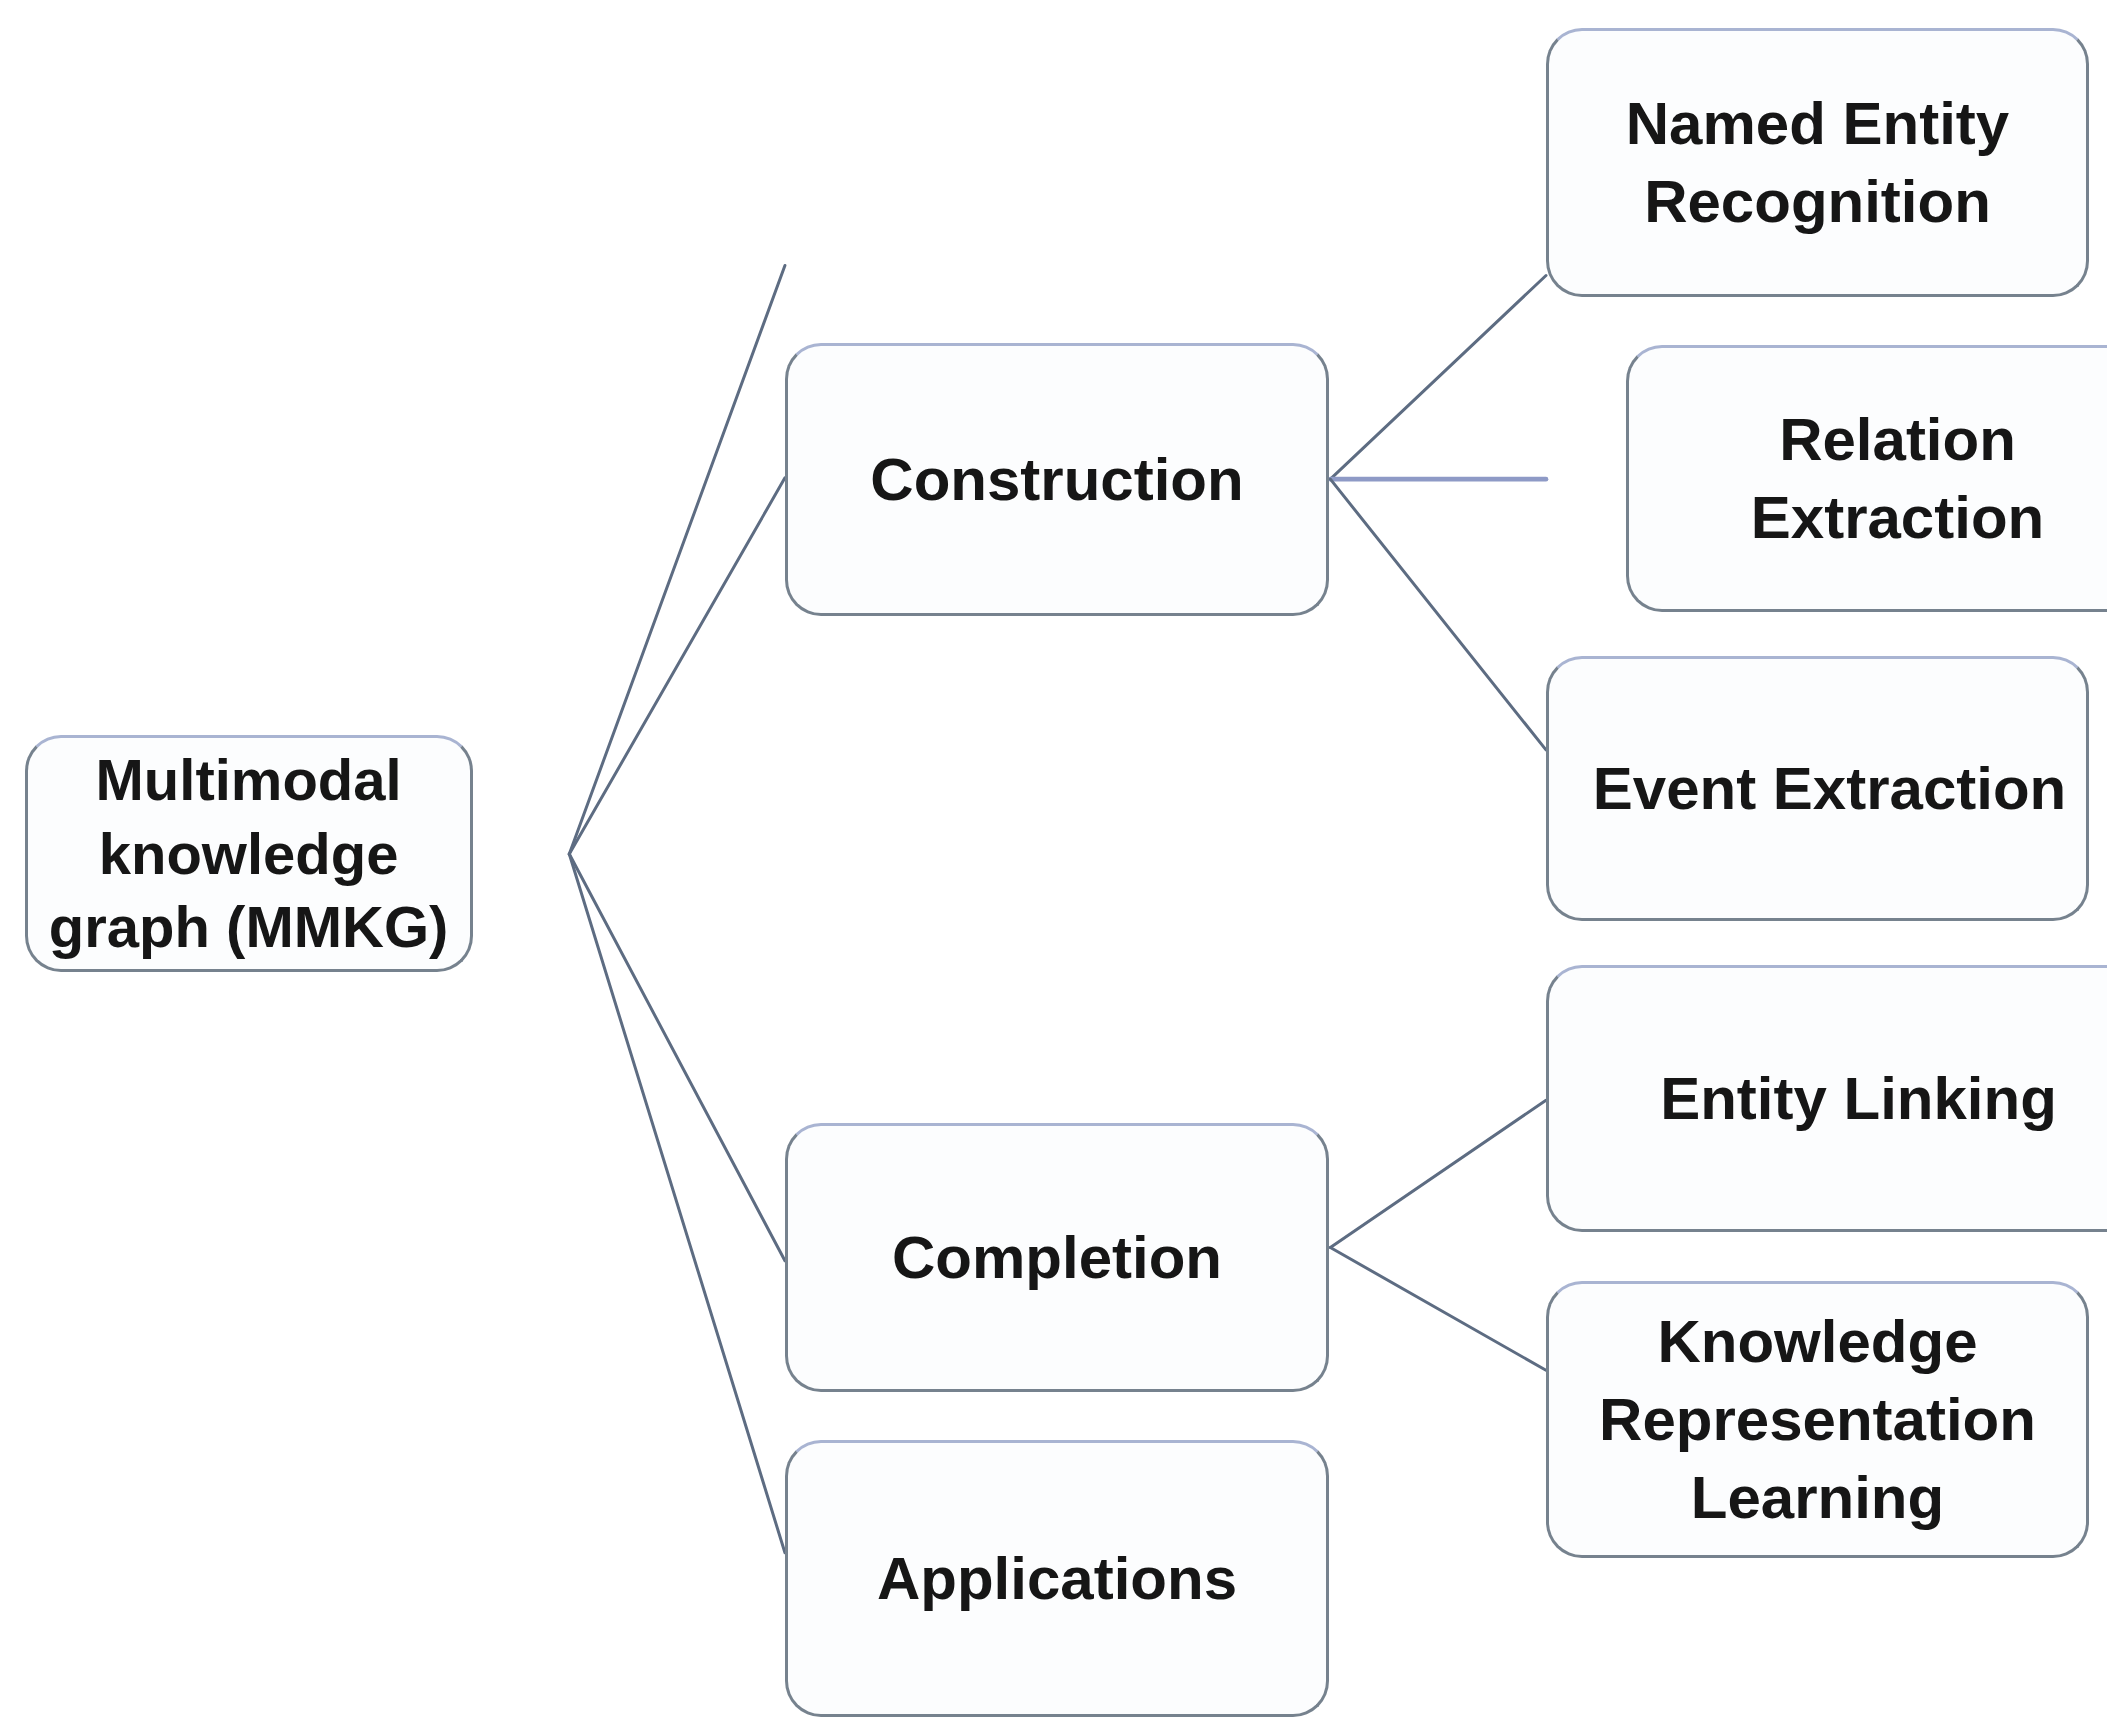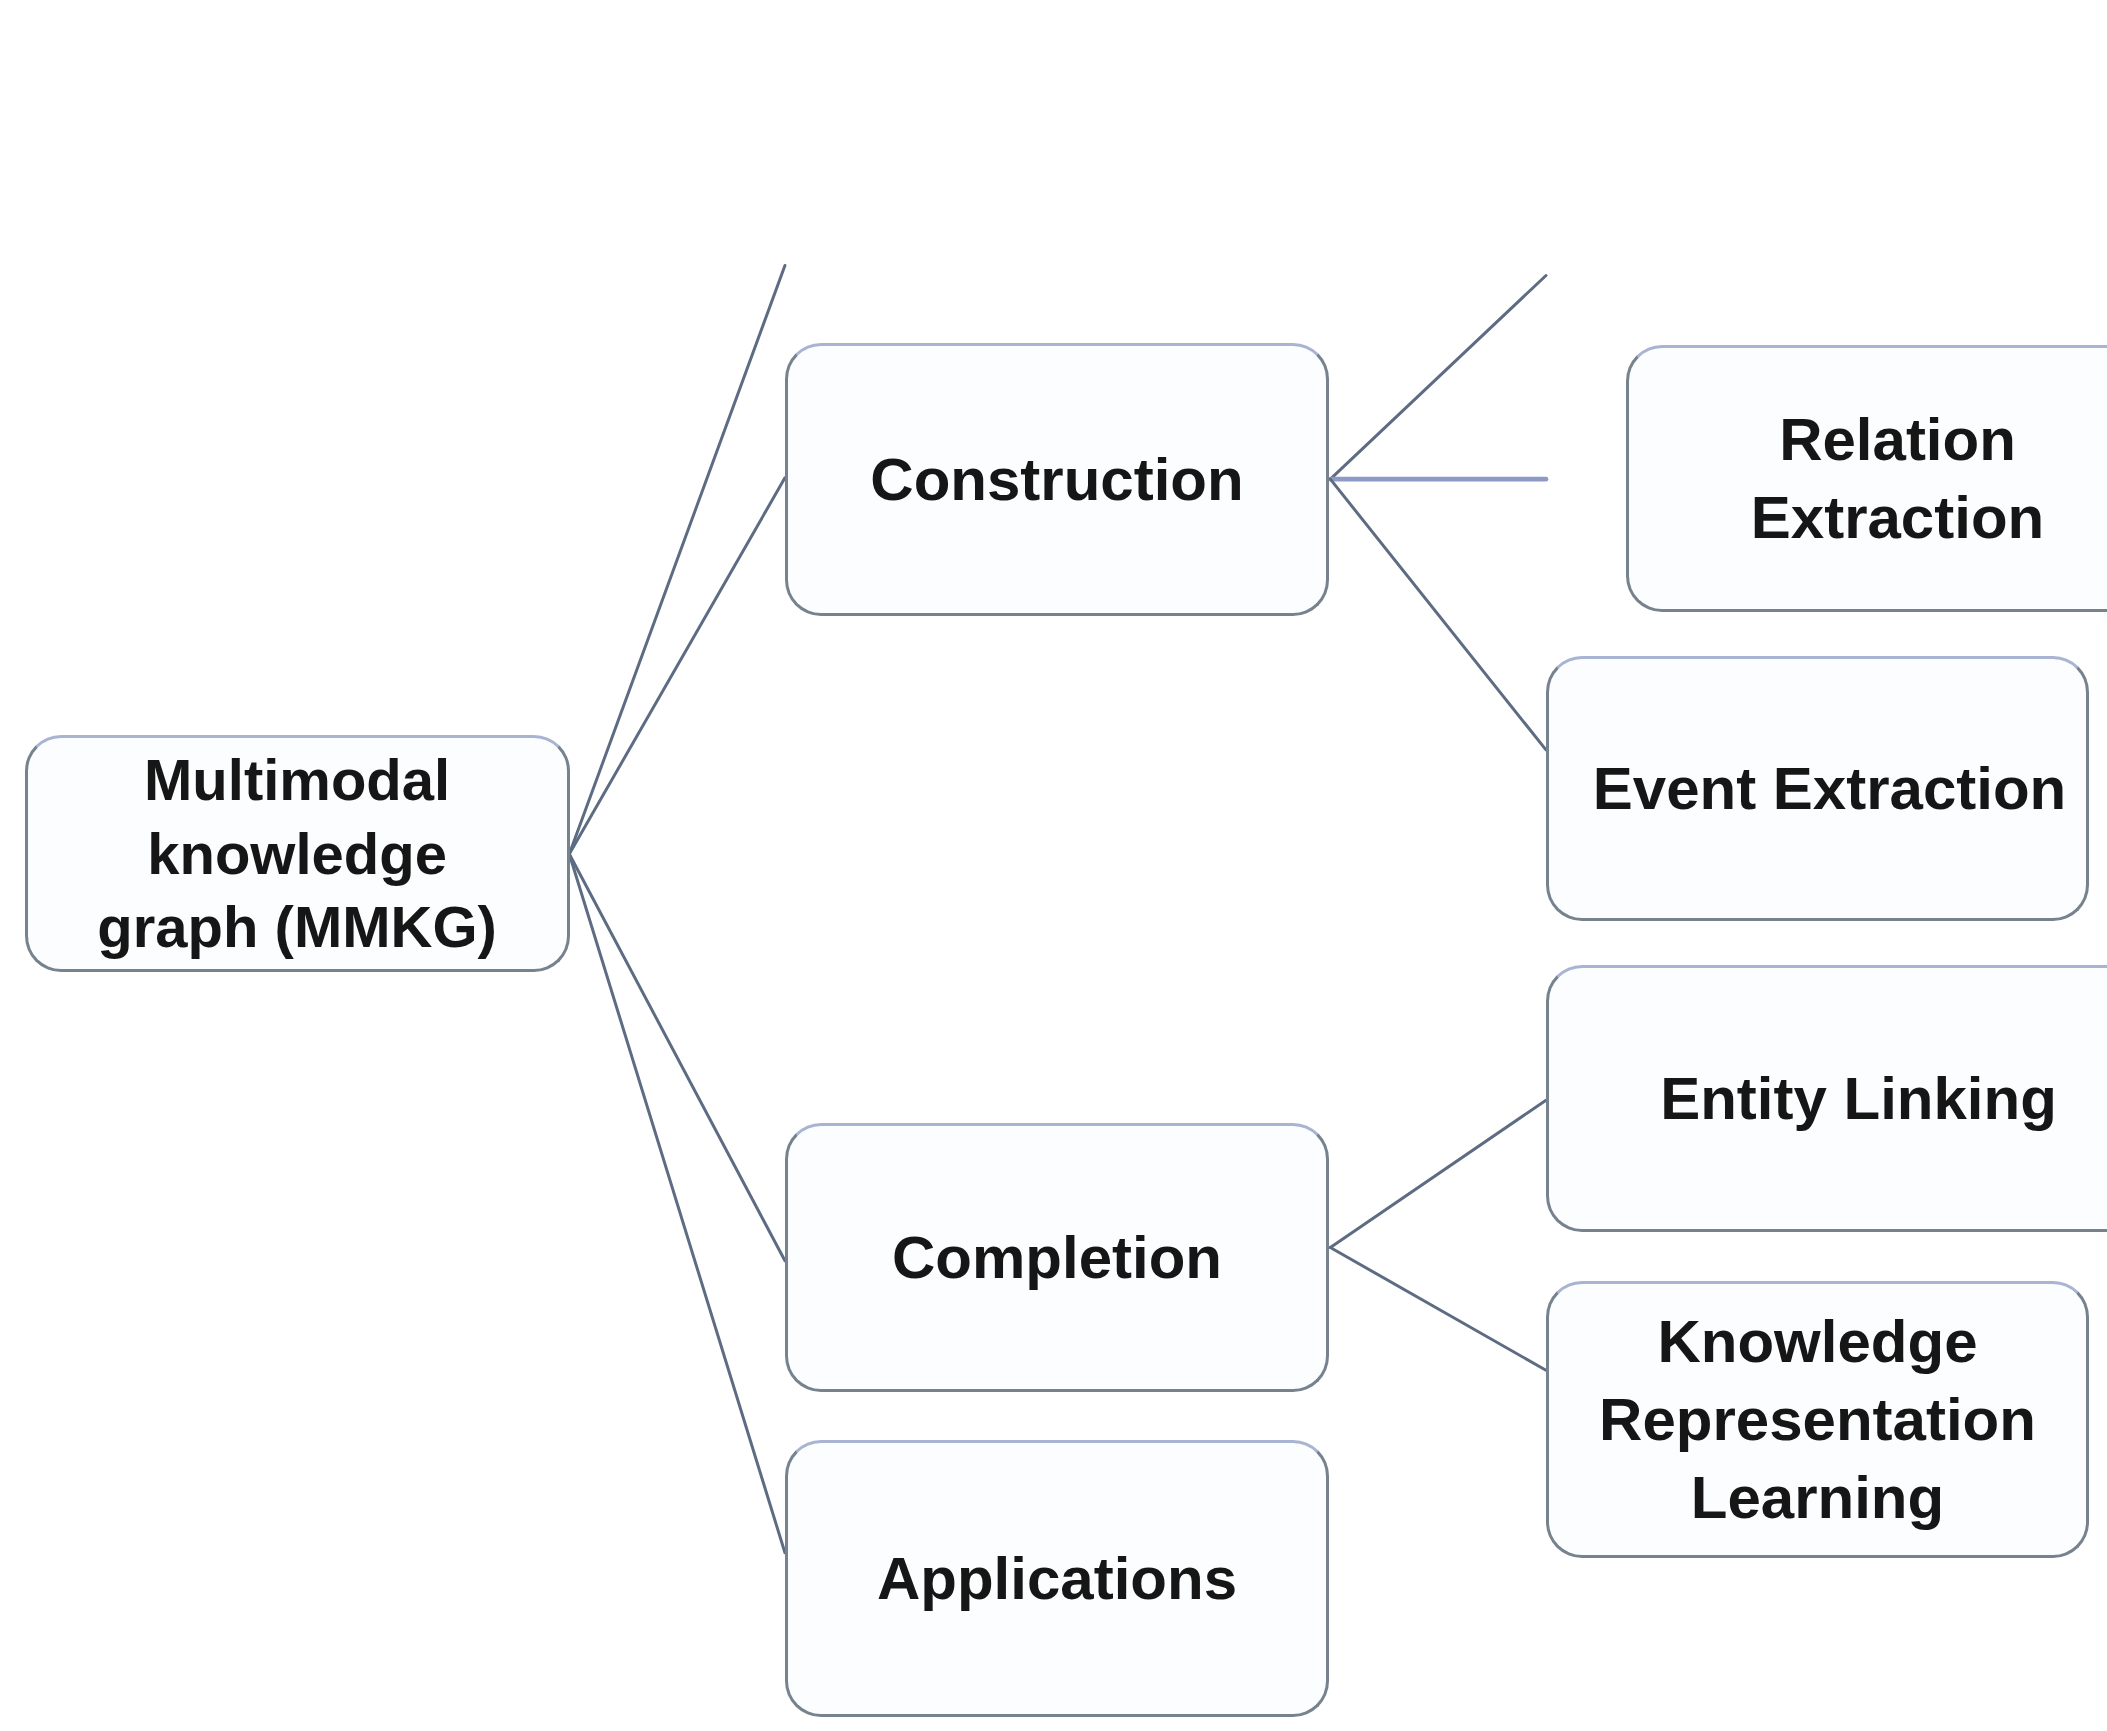--- a/index.html
+++ b/index.html
@@ -48,21 +48,21 @@
   .node .label {
     white-space: pre-line;
     font-weight: bold;
     color: #161616;
     font-size: 60px;
     line-height: 1.3;
     letter-spacing: 0px;
     padding: 0 13.3px;
   }
   
-  #node-root          { left: 24.6px;   top: 735px; width: 545px; height: 237px; }
+  #node-root          { left: 24.6px;   top: 735px; width: 448px; height: 237px; }
   #node-root .label   { font-size: 58px; line-height: 1.27; }
   #node-typical       { left: 785px; top: 30px;   width: 544px; height: 267px; }
   #node-construction  { left: 785px; top: 343px;  width: 544px; height: 273px; }
   #node-completion    { left: 785px; top: 1123px; width: 544px; height: 269px; }
   #node-applications  { left: 785px; top: 1440px; width: 544px; height: 277px; }
   #node-ner           { left: 1546px; top: 28px;   width: 543px; height: 269px; }
   #node-relation      { left: 1626px; top: 345px;  width: 543px; height: 267px; }
   #node-event         { left: 1546px; top: 656px;  width: 543px; height: 265px; padding-left: 24px; }
   #node-entity        { left: 1546px; top: 965px; width: 625px; height: 267px; }
   #node-krl           { left: 1546px; top: 1281px; width: 543px; height: 277px; }
@@ -96,20 +96,24 @@
   </div>
 
   <div class="node" id="node-completion">
     <span class="label">Completion</span>
   </div>
 
   <div class="node" id="node-applications">
     <span class="label">Applications</span>
   </div>
 
+  <div class="node" id="node-ner">
+    <span class="label">Named Entity
+Recognition</span>
+  </div>
 
   <div class="node" id="node-relation">
     <span class="label">Relation
 Extraction</span>
   </div>
 
   <div class="node" id="node-event">
     <span class="label">Event Extraction</span>
   </div>
 

